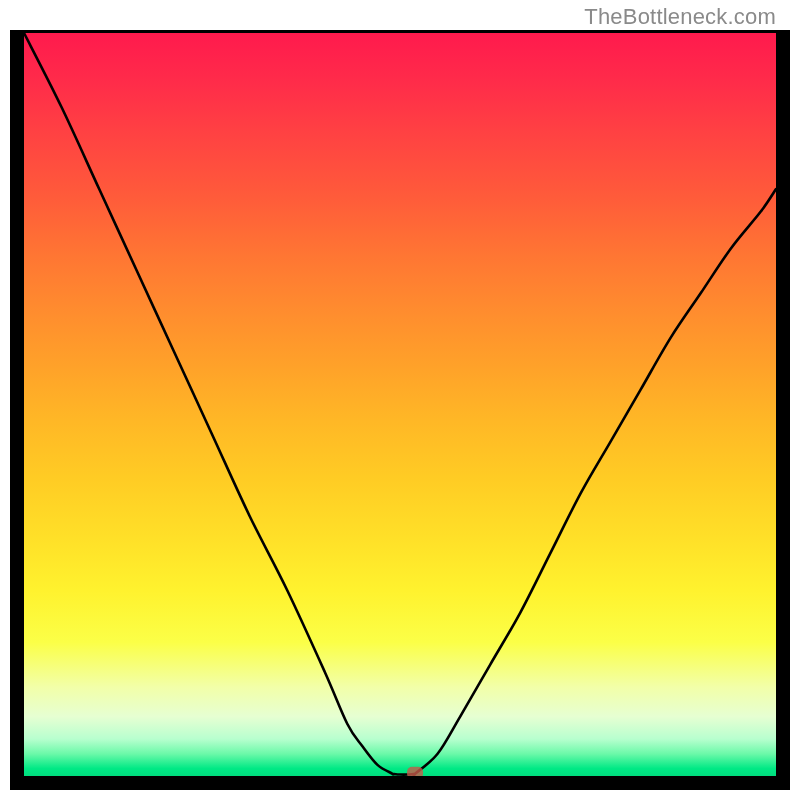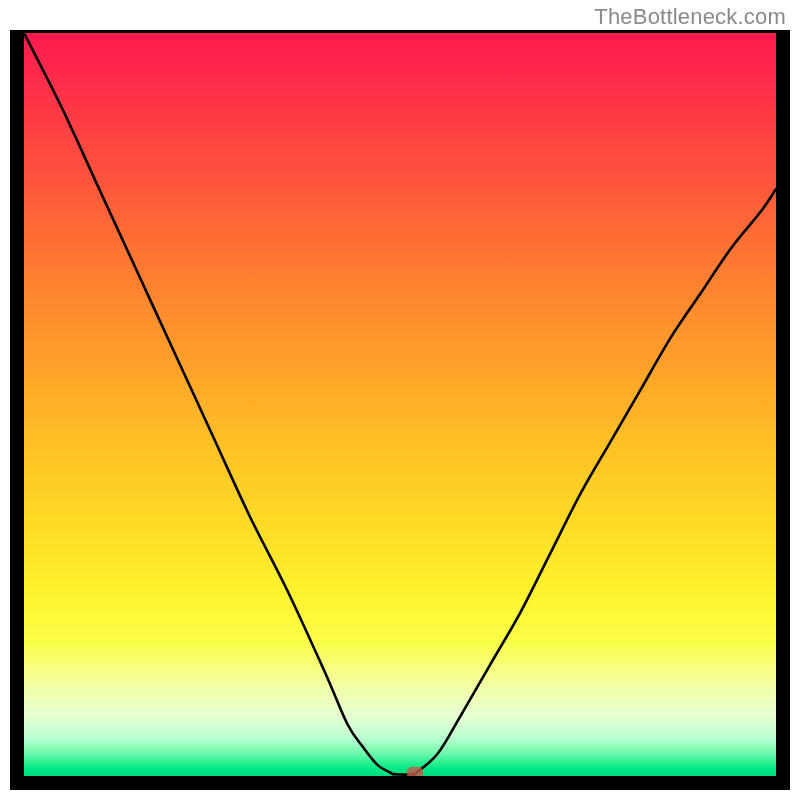--- a/index.html
+++ b/index.html
@@ -8,21 +8,21 @@
     background: #ffffff;
     width: 800px;
     height: 800px;
     overflow: hidden;
     position: relative;
     font-family: Arial, Helvetica, sans-serif;
   }
   .watermark {
     position: absolute;
     top: 4px;
-    right: 14px;
+    right: 24px;
     color: #8a8a8a;
     font-size: 22px;
     letter-spacing: 0.2px;
     font-weight: 400;
     z-index: 20;
   }
   .plot-frame {
     position: absolute;
     left: 10px;
     top: 30px;

